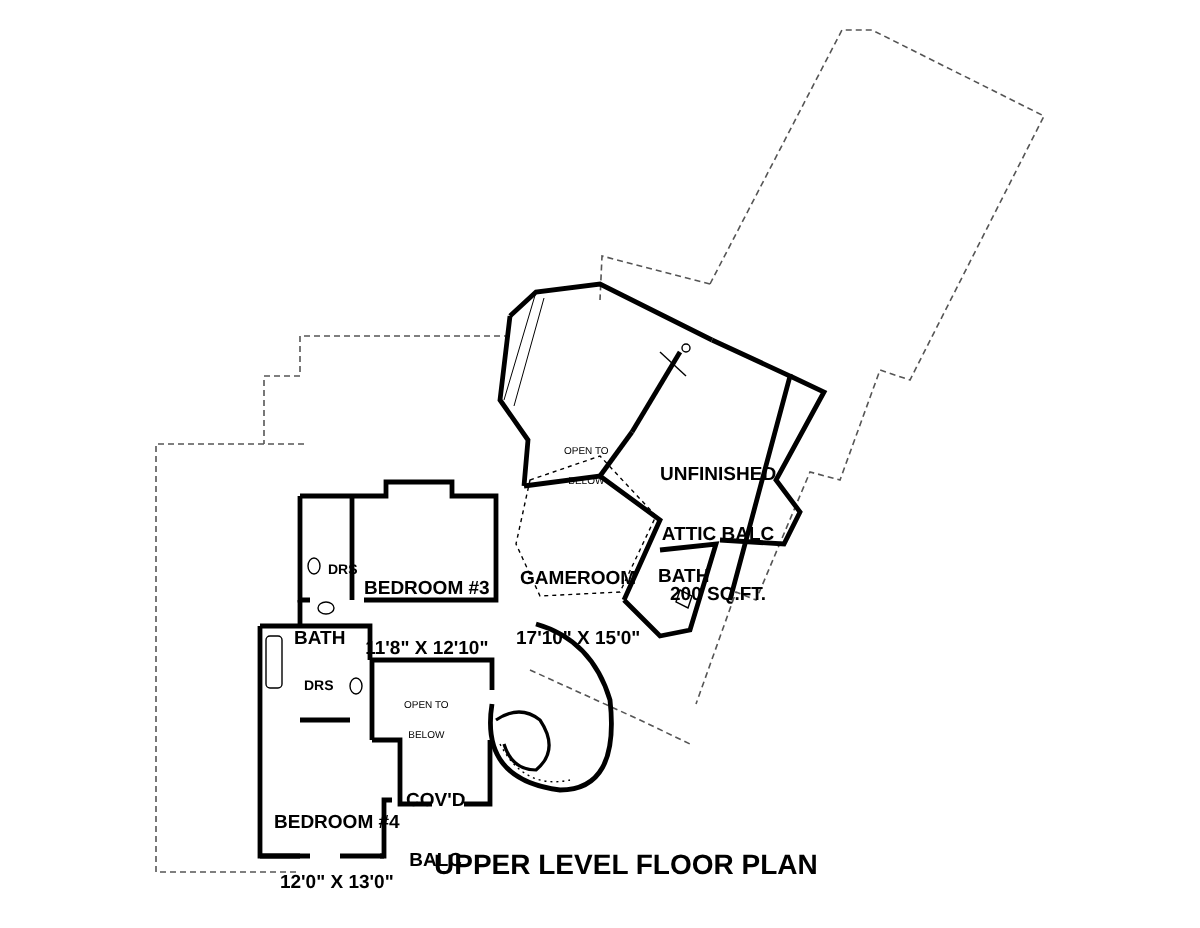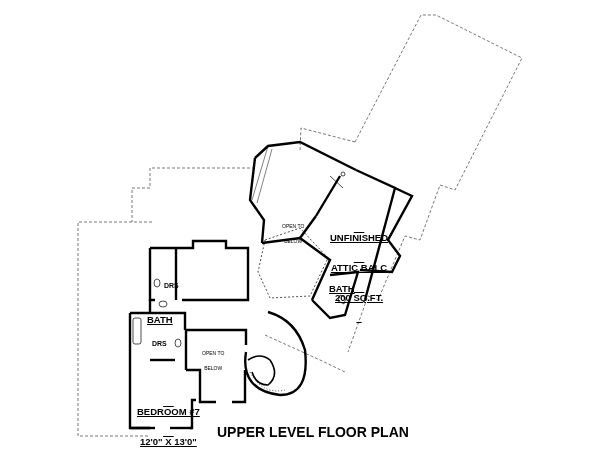--- a/index.html
+++ b/index.html
@@ -1,19 +1,19 @@
 <!DOCTYPE html>
 <html><head>
 <meta charset="utf-8">
 <style>
   html, body { margin: 0; padding: 0; background: #ffffff; }
   #canvas { position: relative; width: 600px; height: 464px; background: #ffffff; overflow: hidden; }
   svg.plan { position: absolute; left: 0; top: 0; }
   .lbl { position: absolute; font-family: "Liberation Sans", sans-serif; color: #000; text-align: center; white-space: pre; line-height: 1.05; }
-  .room { font-size: 9.5px; font-weight: bold; text-decoration: underline; }
+  .room { font-size: 9.5px; font-weight: bold; }
   .tiny { font-size: 5px; }
   .title { font-size: 14px; font-weight: bold; }
 </style>
 </head>
 <body>
 
 <div id="canvas">
   <svg class="plan" width="600" height="464" viewBox="0 0 600 464">
 
     <g fill="none" stroke="#555" stroke-width="0.8" stroke-dasharray="3,2">
@@ -77,35 +77,47 @@
     <div>OPEN TO</div>
     <div>BELOW</div>
   </div>
 
   <div class="lbl room" style="left:330px; top:213px;">
     <div>UNFINISHED</div>
     <div>ATTIC BALC</div>
     <div>200 SQ.FT.</div>
   </div>
 
+  <div class="lbl room" style="left:258px; top:265px;">
+    <div>GAMEROOM</div>
+    <div>17'10" X 15'0"</div>
+  </div>
 
   <div class="lbl room" style="left:329px; top:284px;">BATH</div>
 
+  <div class="lbl room" style="left:182px; top:270px;">
+    <div>BEDROOM #3</div>
+    <div>11'8" X 12'10"</div>
+  </div>
 
   <div class="lbl" style="left:164px; top:282px; font-size:7px; font-weight:bold;">DRS</div>
 
   <div class="lbl room" style="left:147px; top:315px;">BATH</div>
 
   <div class="lbl" style="left:152px; top:340px; font-size:7px; font-weight:bold;">DRS</div>
 
   <div class="lbl tiny" style="left:202px; top:340px;">
     <div>OPEN TO</div>
     <div>BELOW</div>
   </div>
 
+  <div class="lbl room" style="left:203px; top:376px;">
+    <div>COV'D</div>
+    <div>BALC</div>
+  </div>
 
   <div class="lbl room" style="left:137px; top:387px;">
-    <div>BEDROOM #7</div>
+    <div>BEDROOM #4</div>
     <div>12'0" X 13'0"</div>
   </div>
 
   <div class="lbl title" style="left:217px; top:425px;">UPPER LEVEL FLOOR PLAN</div>
 </div>
 
 </body></html>

